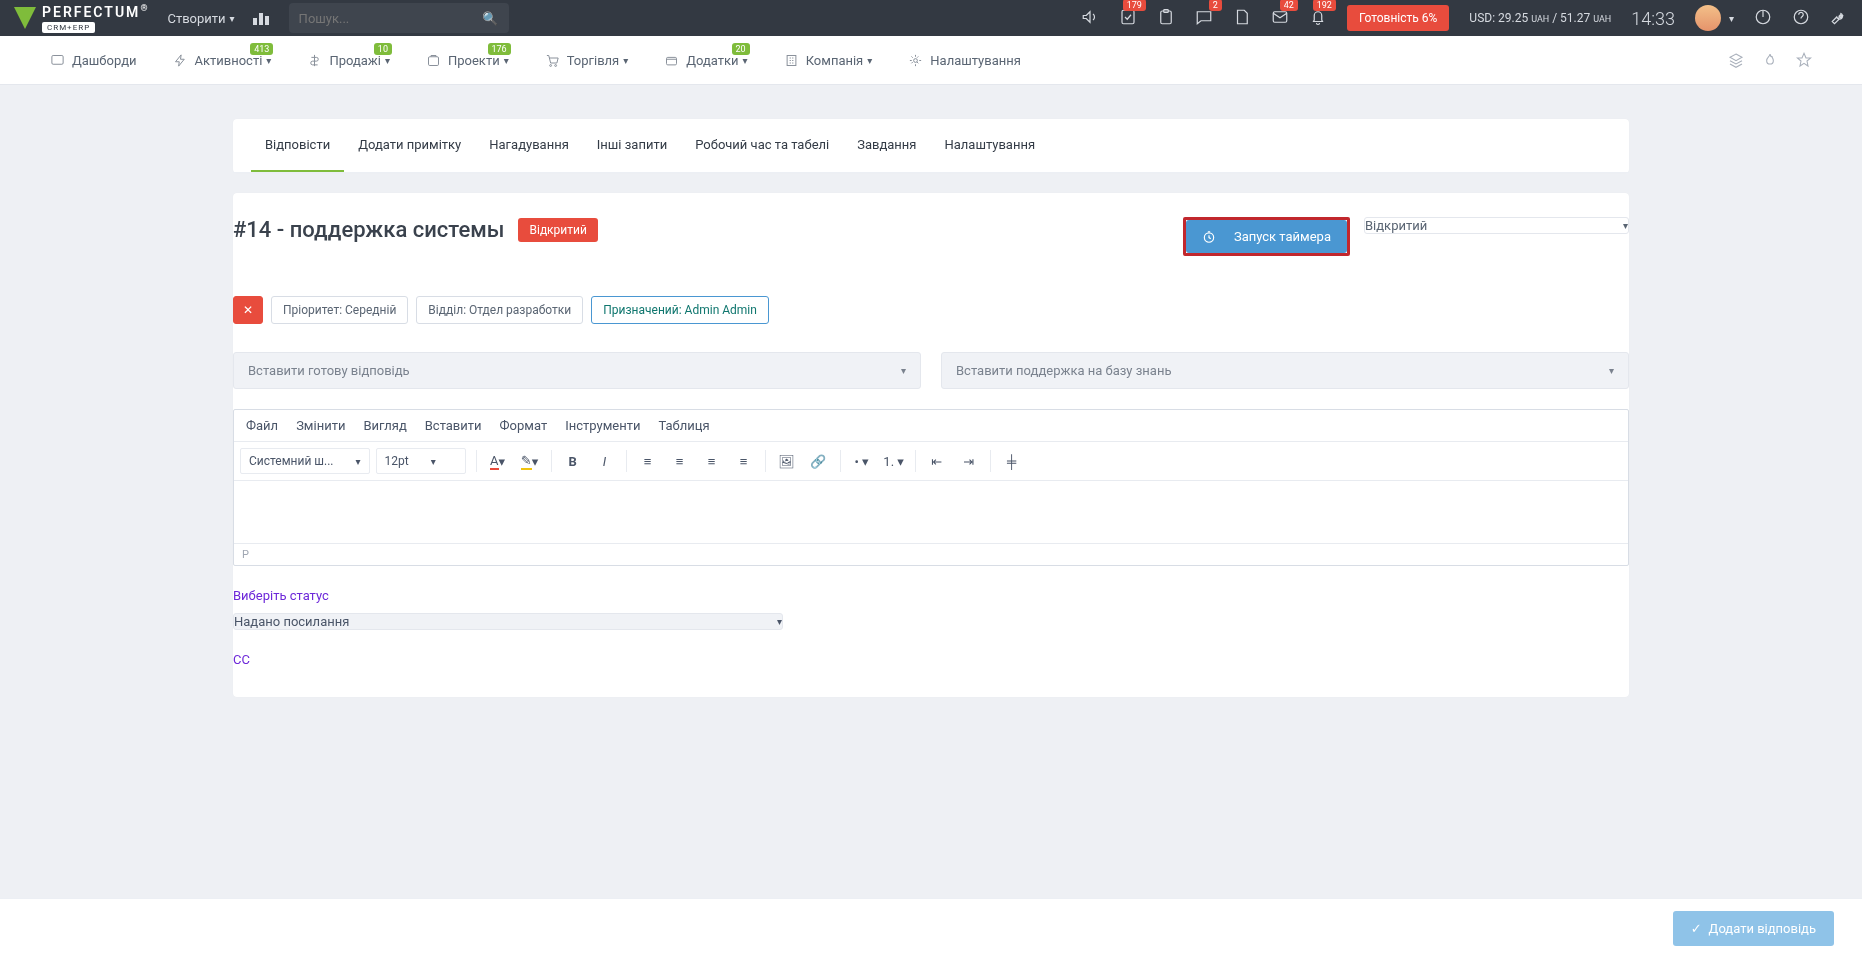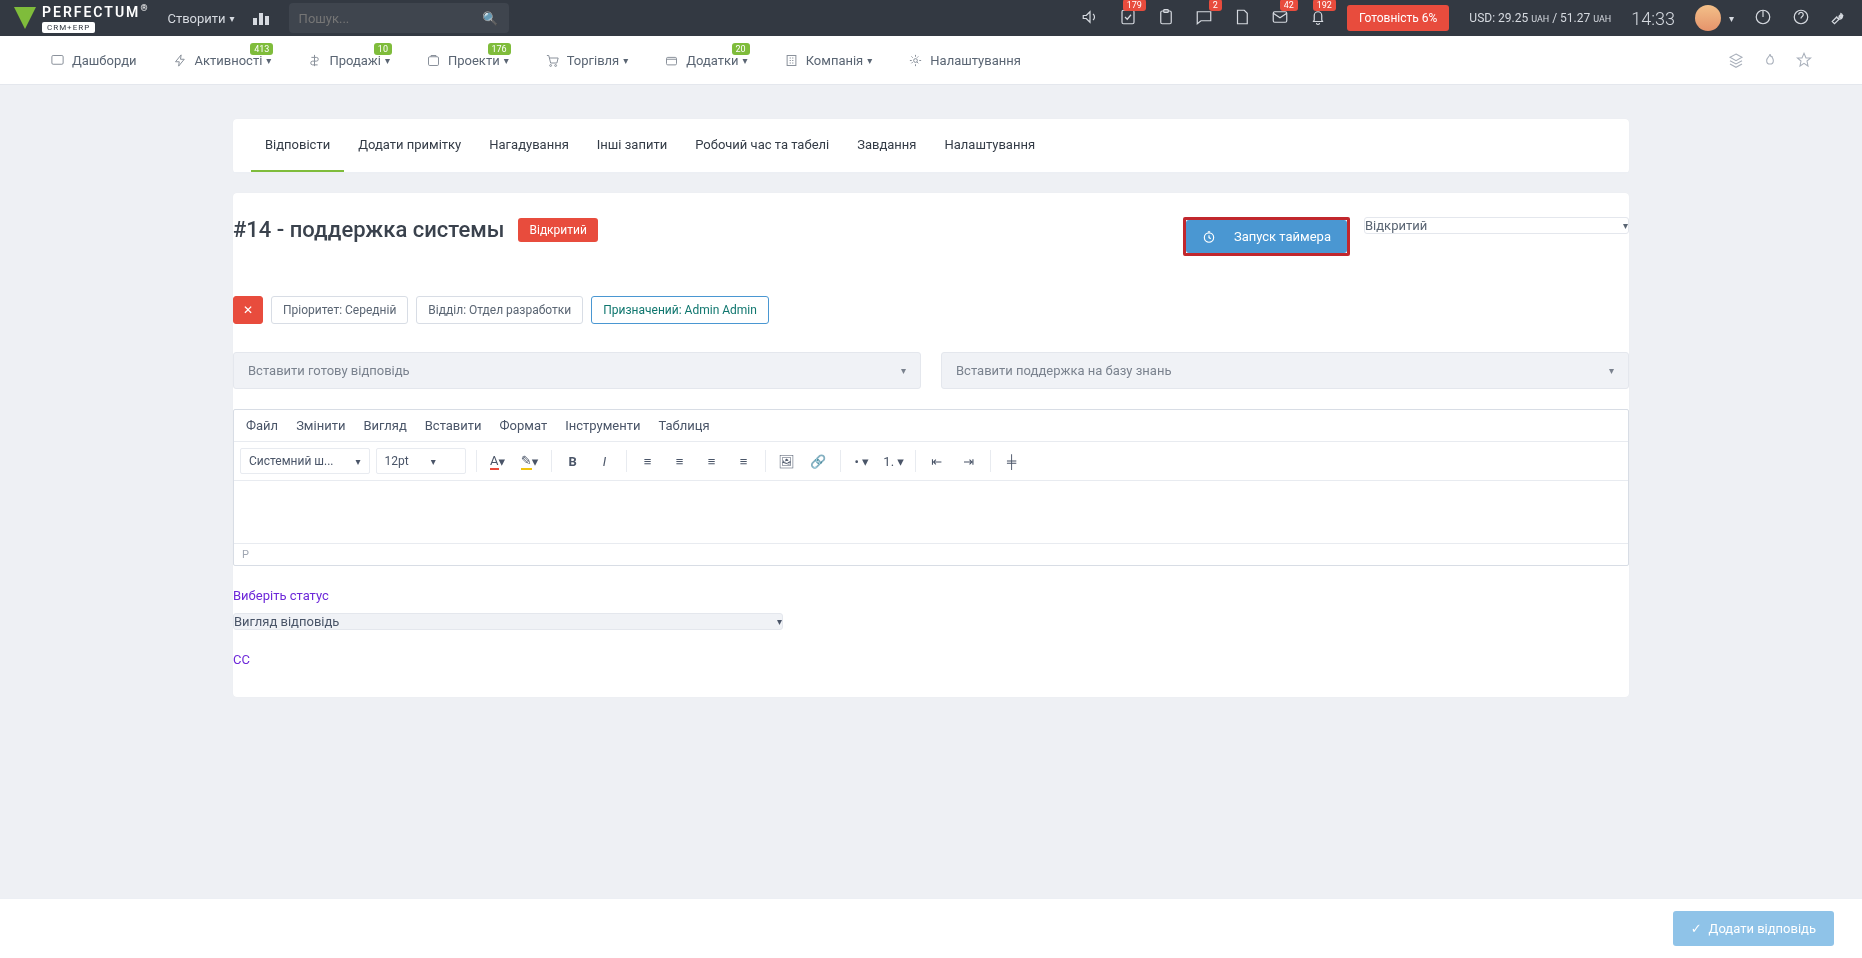--- a/index.html
+++ b/index.html
@@ -330,21 +330,21 @@
               <div class="tb-btn">⇥</div>
               <div class="tb-sep"></div>
               <div class="tb-btn">╪</div>
             </div>
             <div class="ed-body"></div>
             <div class="ed-status">P</div>
           </div>
 
           <div class="field-label">Виберіть статус</div>
           <div class="sel2">
-            <span>Вигляд відповідь</span>
+            <span>Надано посилання</span>
             <span class="chev">▾</span>
           </div>
 
           <div class="field-label">CC</div>
         </div>
       </div>
     </div>
   </div>
 
 </div>

